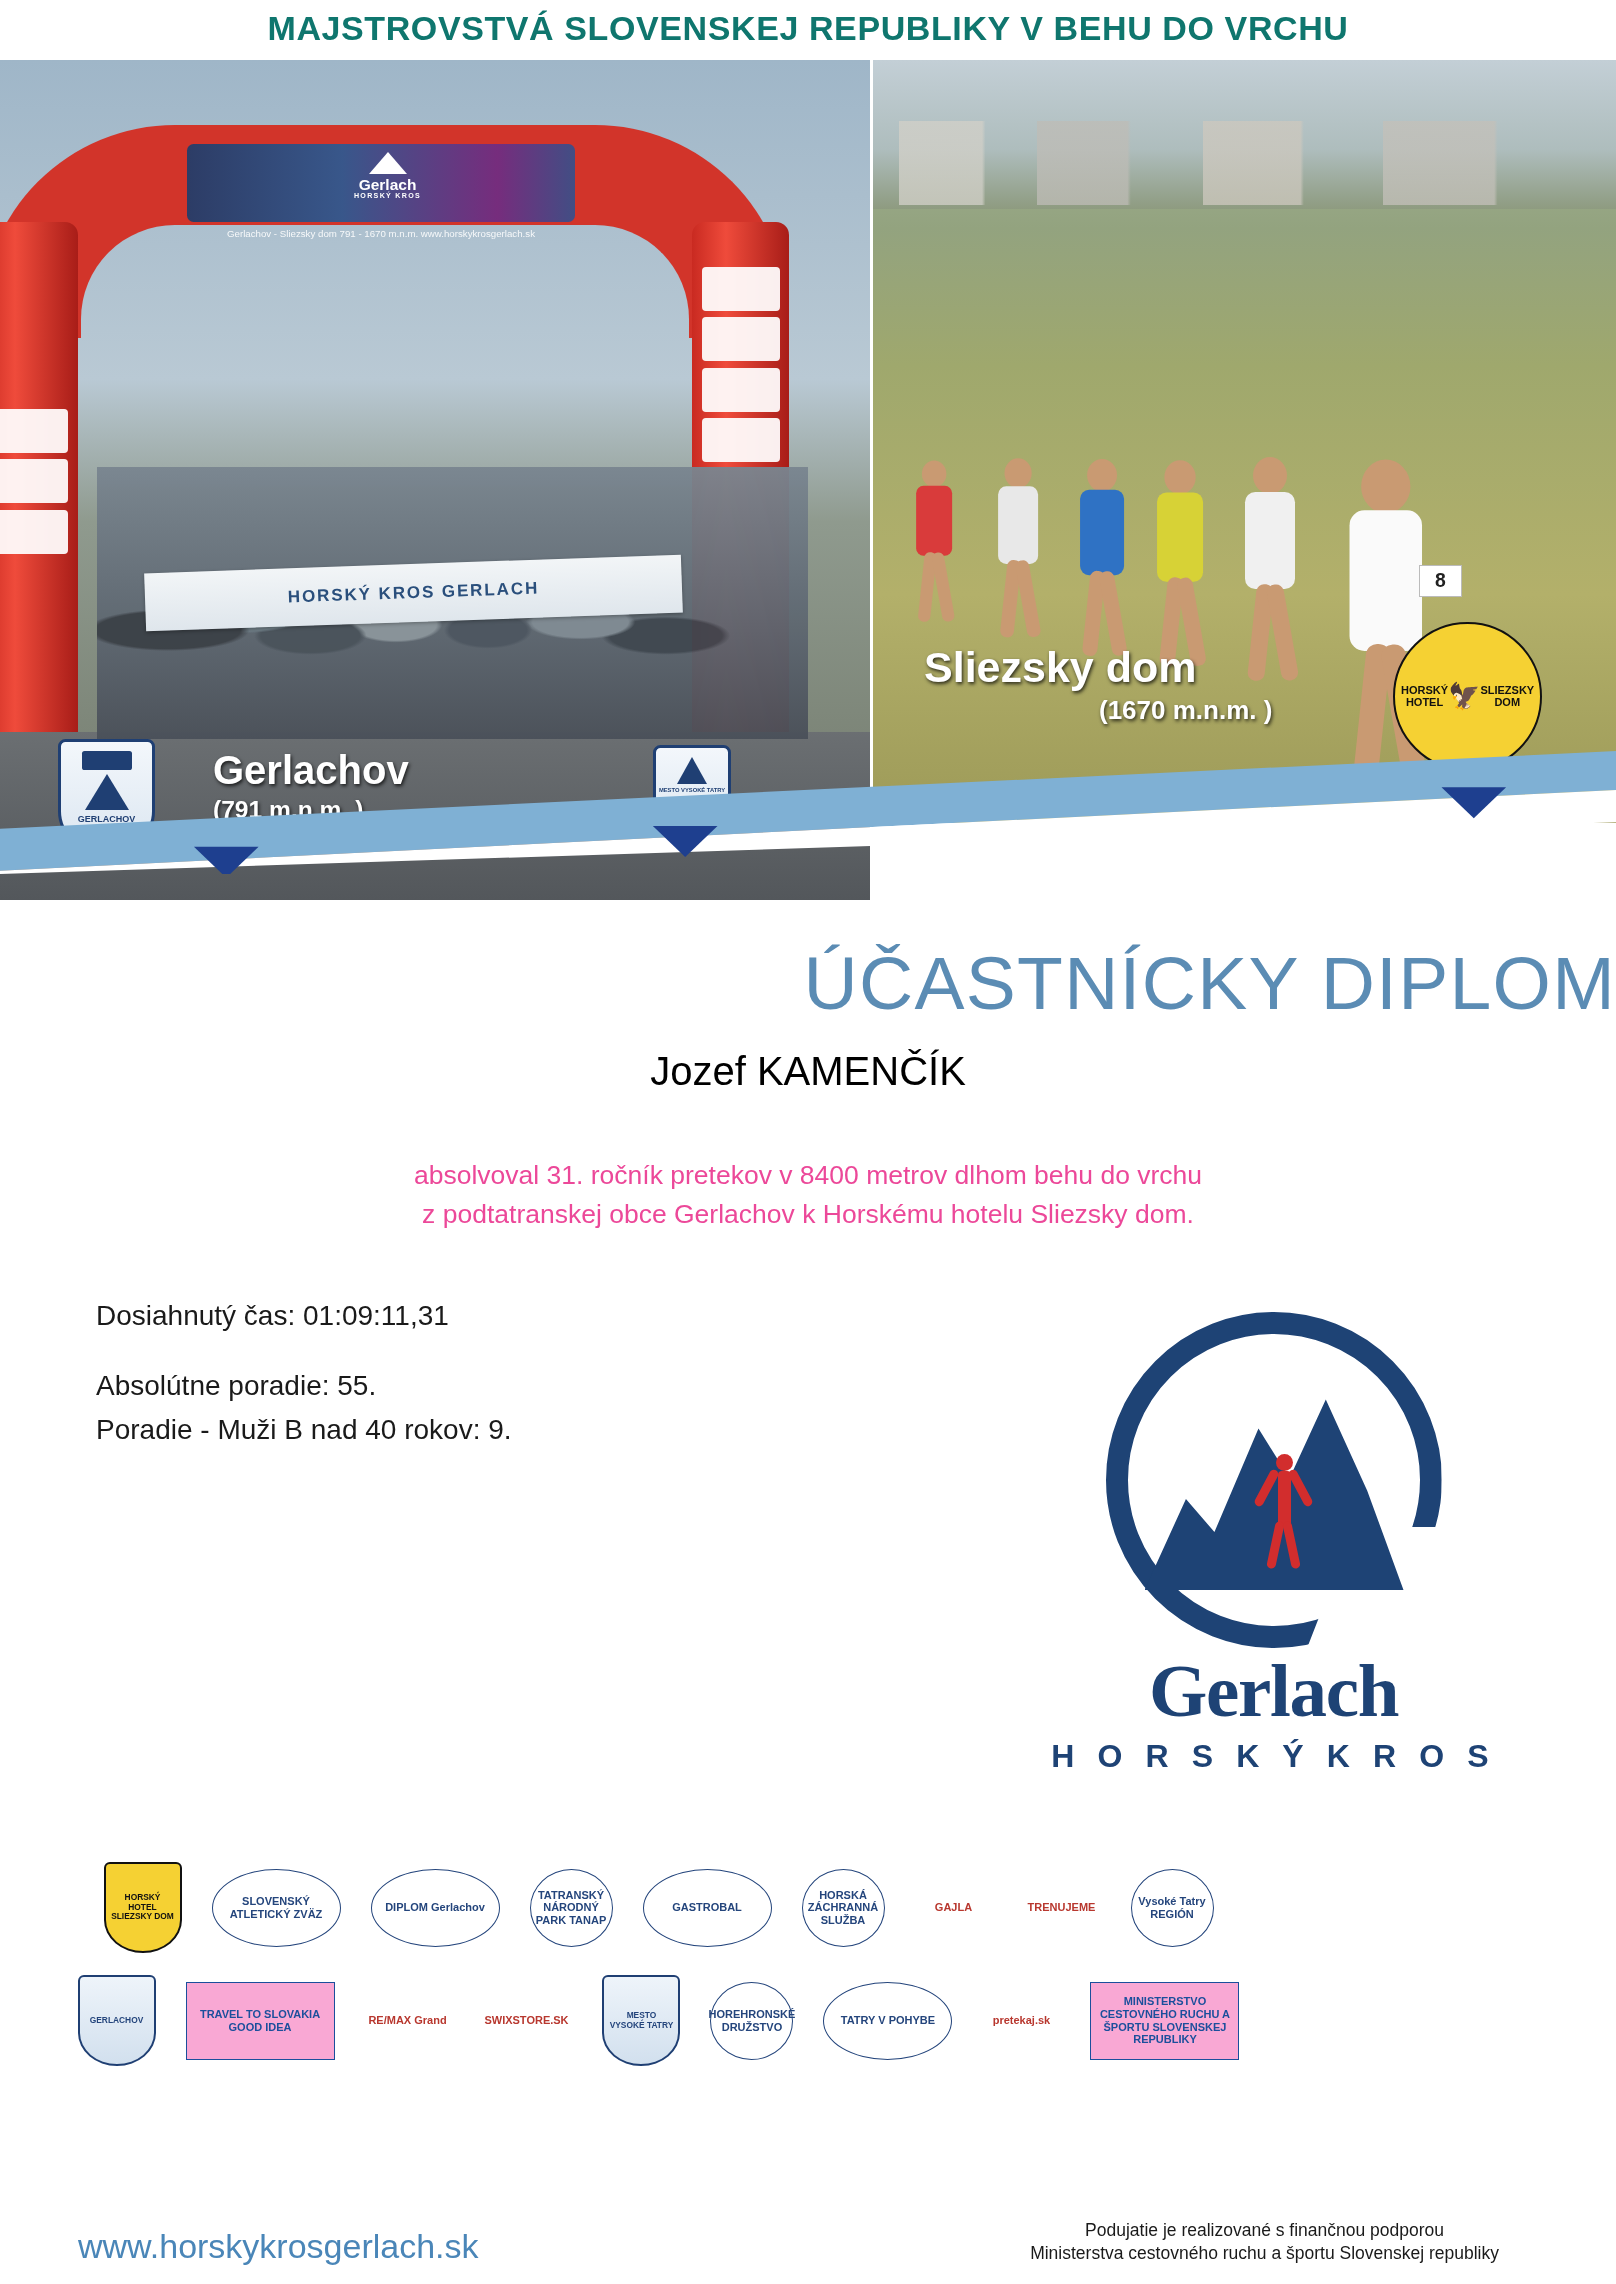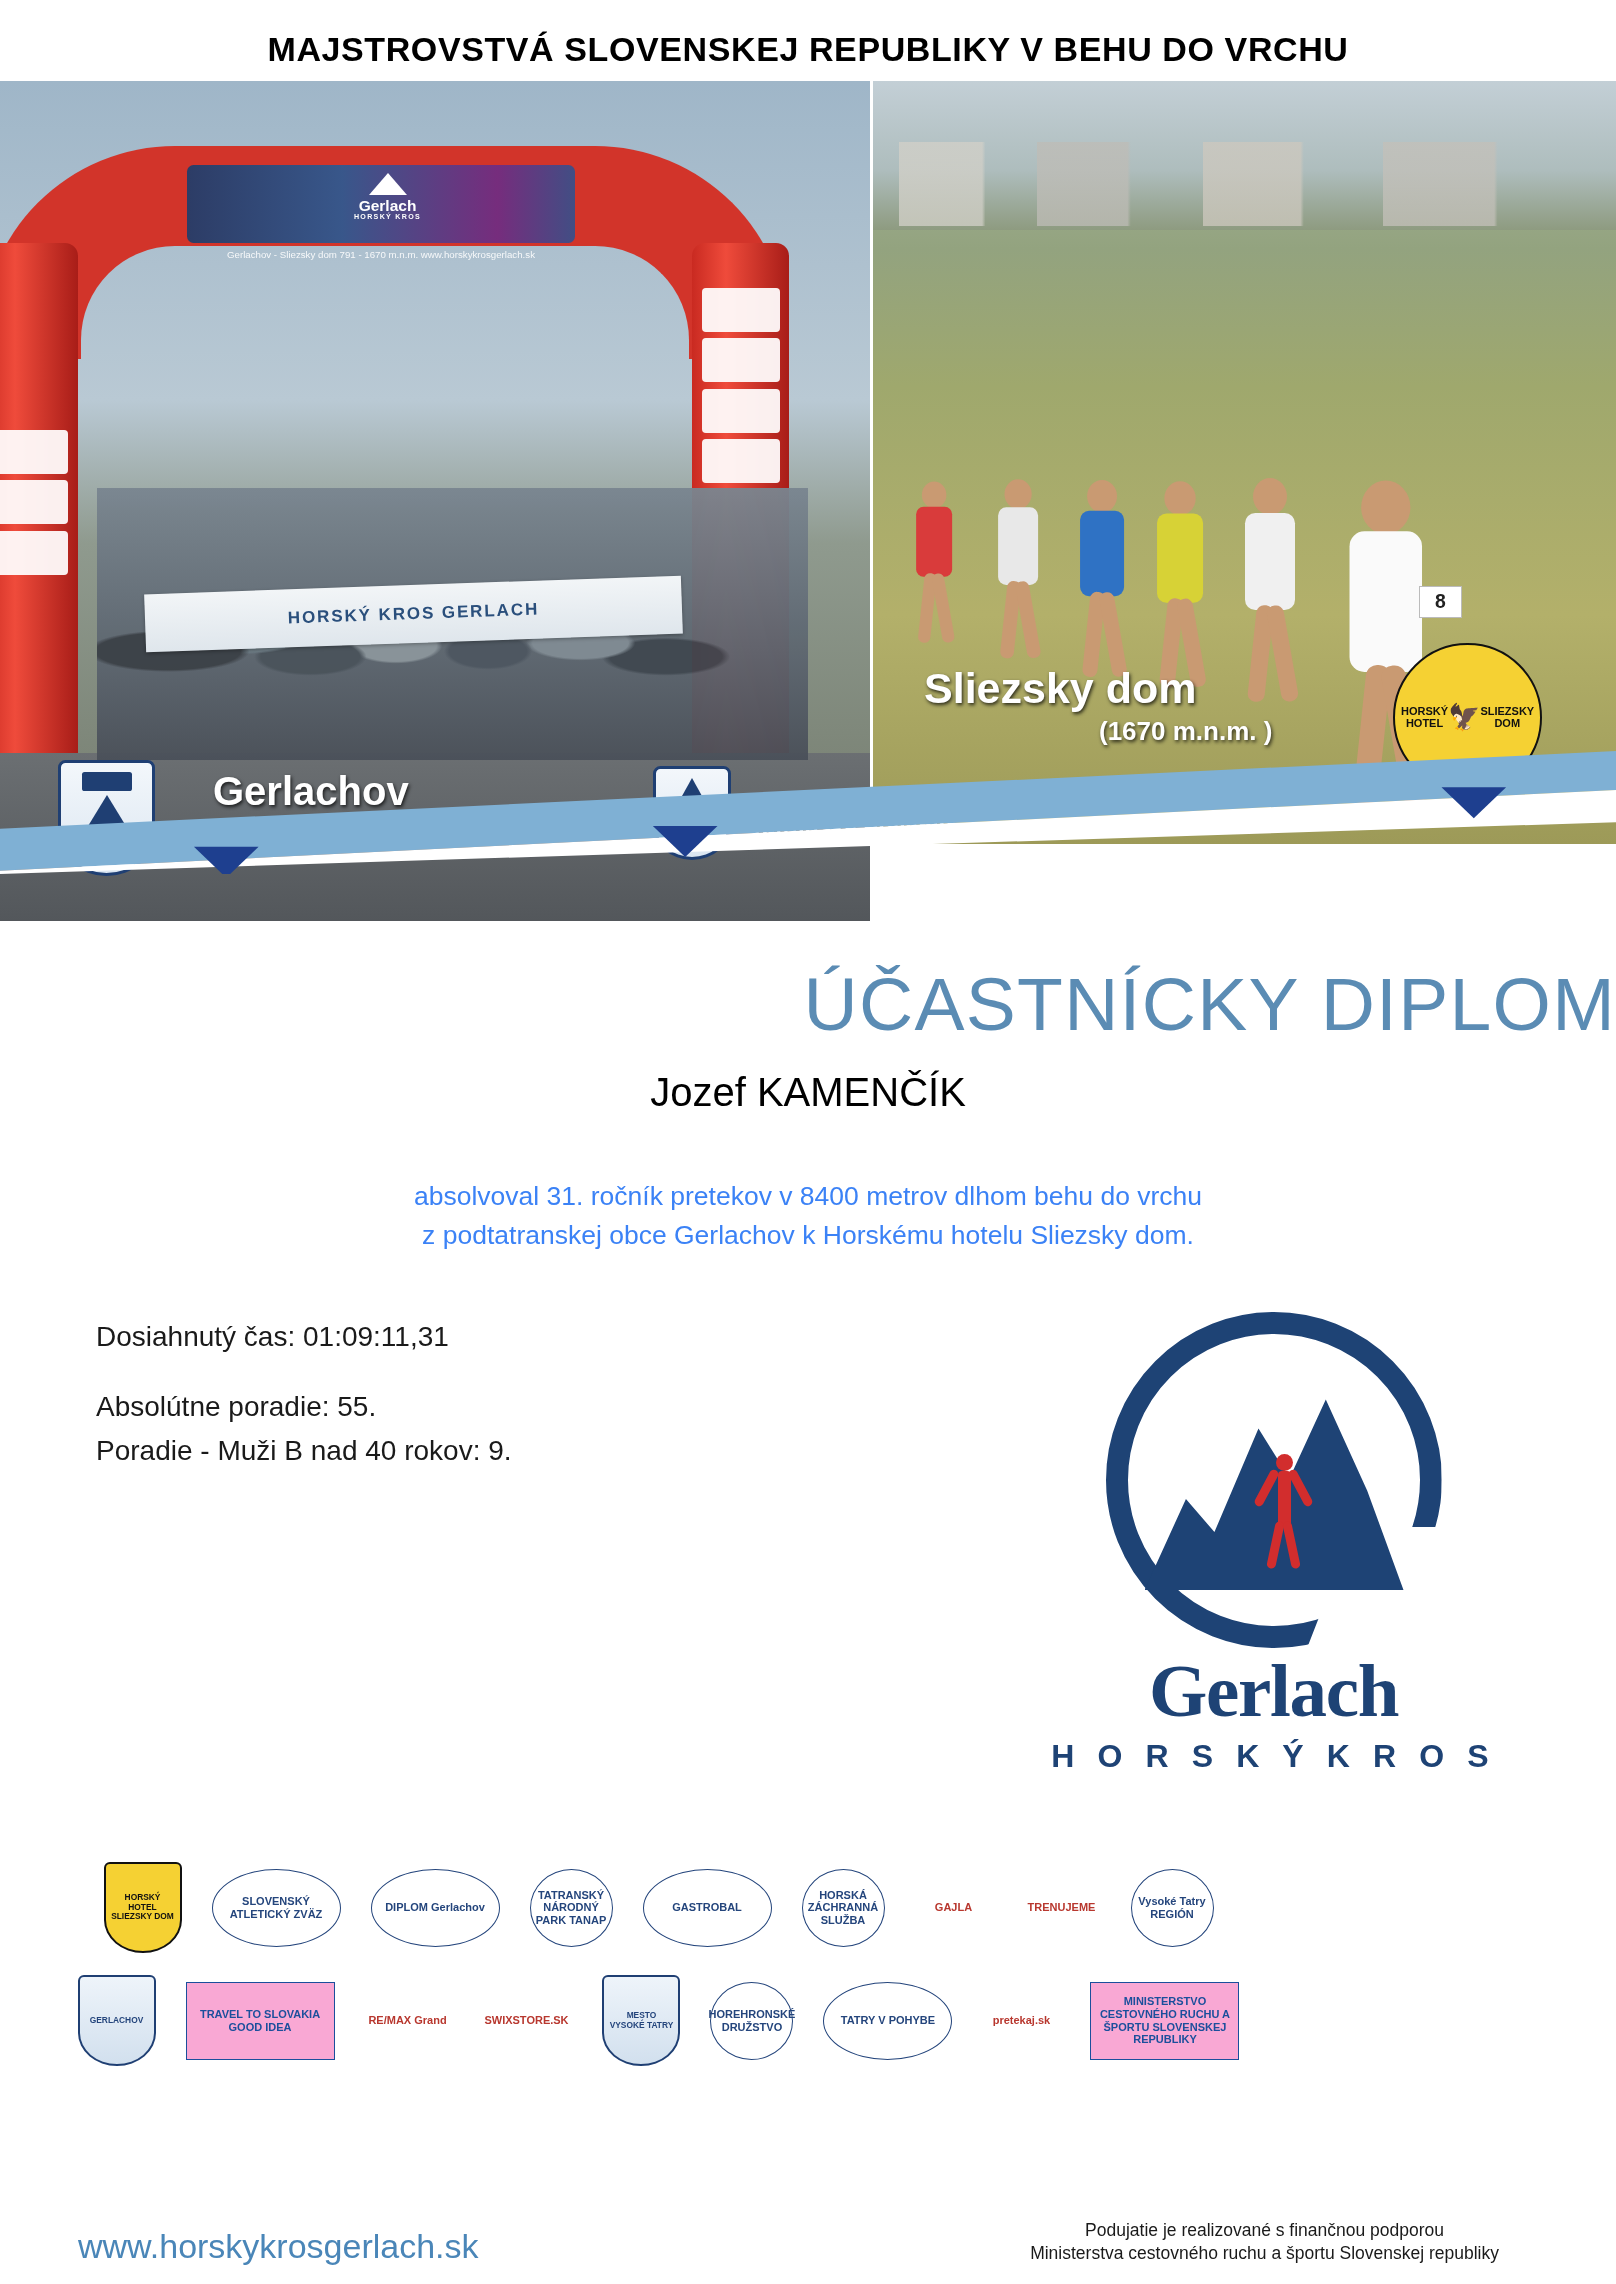--- a/index.html
+++ b/index.html
@@ -11,25 +11,25 @@
     width: 1616px;
     height: 2284px;
     font-family: "Liberation Sans", sans-serif;
     position: relative;
     overflow: hidden;
   }
 
   
   .header-title {
     text-align: center;
-    color: #000000;
+    color: #0f766e;
     font-size: 34px;
     font-weight: bold;
     letter-spacing: 0.6px;
-    padding-top: 30px;
+    padding-top: 9px;
     padding-bottom: 11.6px;
   }
 
   
   .photo-band {
     position: relative;
     width: 1616px;
     height: 840px;
     overflow: hidden;
   }
@@ -283,21 +283,21 @@
   .participant-name {
     text-align: center;
     color: #000000;
     font-size: 40px;
     margin-top: 23px;
     font-weight: 400;
   }
   .desc {
     margin: 62px 0 0 0;
     text-align: center;
-    color: #3b82f6;
+    color: #ec4899;
     font-size: 26.5px;
     line-height: 1.5;
   }
   .results {
     margin-top: 59px;
     padding-left: 96px;
     color: #1a1a1a;
     font-size: 28px;
     line-height: 1.55;
   }

